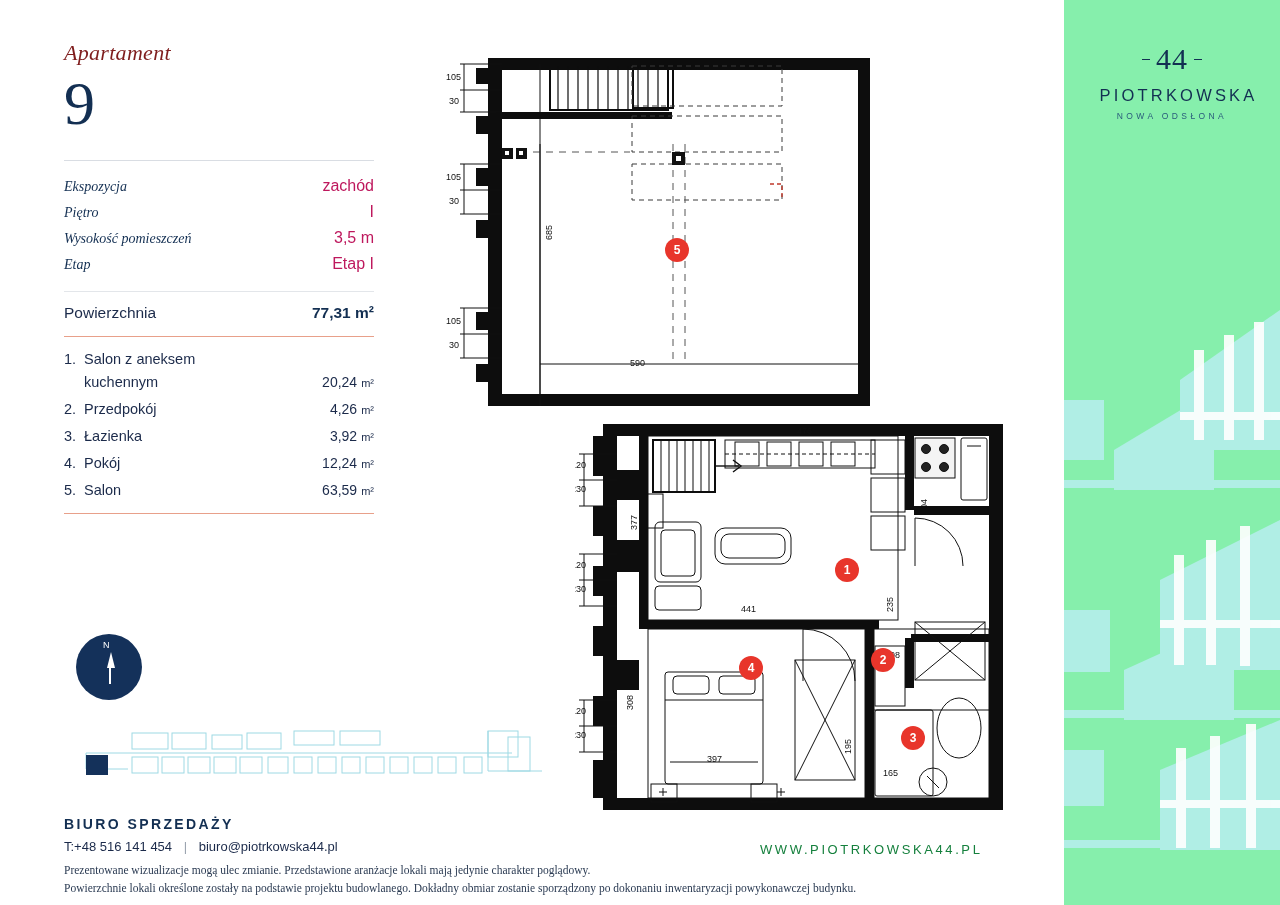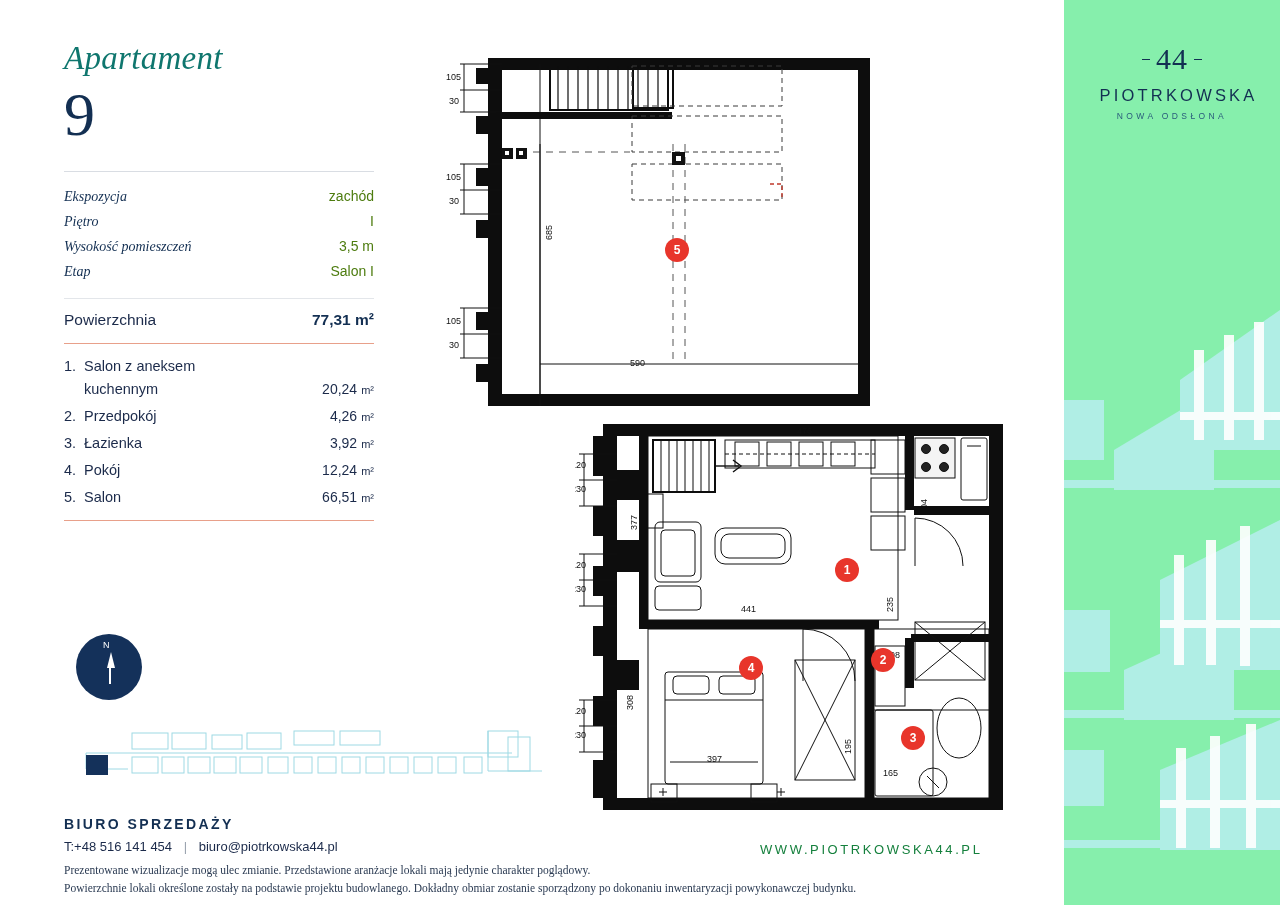--- a/index.html
+++ b/index.html
@@ -12,22 +12,22 @@
     position:relative;
     overflow:hidden;
   }
   .page { position:absolute; inset:0; }
 
   
   .left { position:absolute; left:64px; top:40px; width:310px; }
   .apt-word {
     font-family:"Liberation Serif", serif;
     font-style:italic;
-    font-size:33px;
-    color:#0f766e;
+    font-size:22px;
+    color:#7f1d1d;
     letter-spacing:.3px;
   }
   .apt-num {
     font-family:"Liberation Serif", serif;
     font-size:62px;
     line-height:1;
     color:#132f52;
     margin-top:6px;
     font-weight:400;
   }
@@ -38,21 +38,21 @@
   .spec-row {
     display:flex; justify-content:space-between; align-items:baseline;
     font-size:15px; padding:4px 0;
   }
   .spec-label {
     font-family:"Liberation Serif", serif;
     font-style:italic;
     font-size:14px;
     color:#132f52;
   }
-  .spec-val { font-size:14px; color:#4d7c0f; }
+  .spec-val { font-size:16px; color:#be185d; }
 
   .area-row {
     display:flex; justify-content:space-between; align-items:center;
     padding:10px 0 4px;
   }
   .area-label { font-size:15.5px; color:#1b2a4a; }
   .area-val { font-size:15.5px; font-weight:bold; color:#132f52; }
 
   .room-row {
     display:flex; justify-content:space-between; align-items:baseline;
@@ -164,21 +164,21 @@
     <div class="spec-row">
       <span class="spec-label">Piętro</span>
       <span class="spec-val">I</span>
     </div>
     <div class="spec-row">
       <span class="spec-label">Wysokość pomieszczeń</span>
       <span class="spec-val">3,5 m</span>
     </div>
     <div class="spec-row">
       <span class="spec-label">Etap</span>
-      <span class="spec-val">Salon I</span>
+      <span class="spec-val">Etap I</span>
     </div>
 
     <div class="rule thin" style="margin:14px 0 2px;"></div>
 
     <div class="area-row">
       <span class="area-label">Powierzchnia</span>
       <span class="area-val">77,31 m²</span>
     </div>
 
     <div class="rule accent" style="margin:10px 0 8px;"></div>
@@ -216,21 +216,21 @@
         <span>Pokój</span>
       </span>
       <span><span class="room-val">12,24</span>&nbsp;<span class="room-unit">m²</span></span>
     </div>
 
     <div class="room-row">
       <span class="room-name">
         <span class="room-idx">5.</span>
         <span>Salon</span>
       </span>
-      <span><span class="room-val">66,51</span>&nbsp;<span class="room-unit">m²</span></span>
+      <span><span class="room-val">63,59</span>&nbsp;<span class="room-unit">m²</span></span>
     </div>
 
     <div class="rule accent" style="margin:10px 0 0;"></div>
   </div>
 
   <div class="compass">
     <div class="n">N</div>
     <div class="needle"></div>
     <div class="needle2"></div>
   </div>

